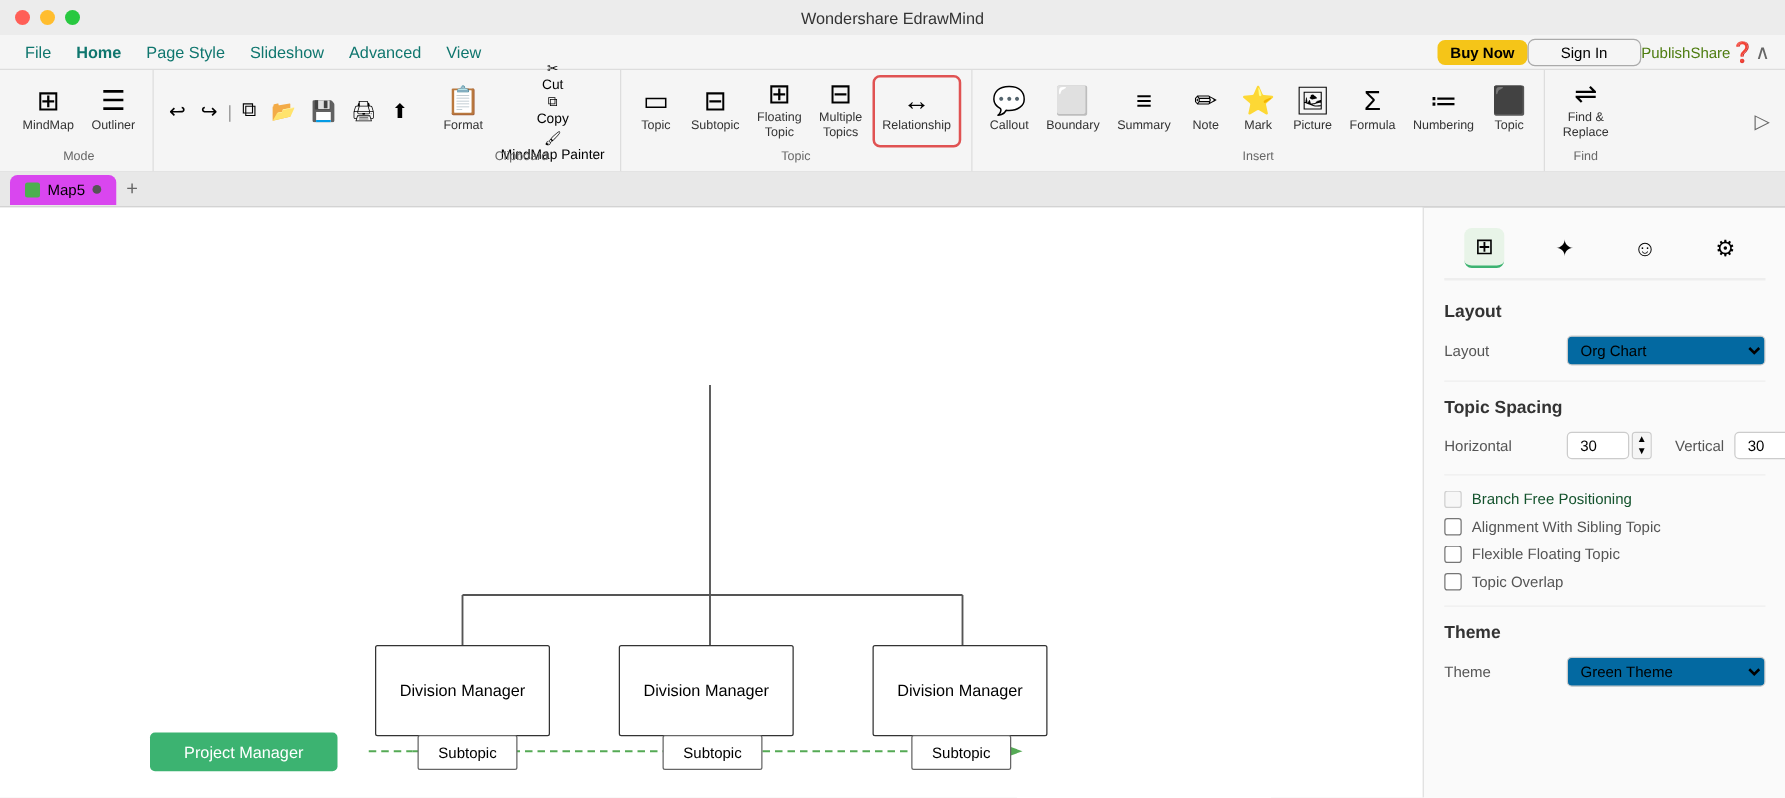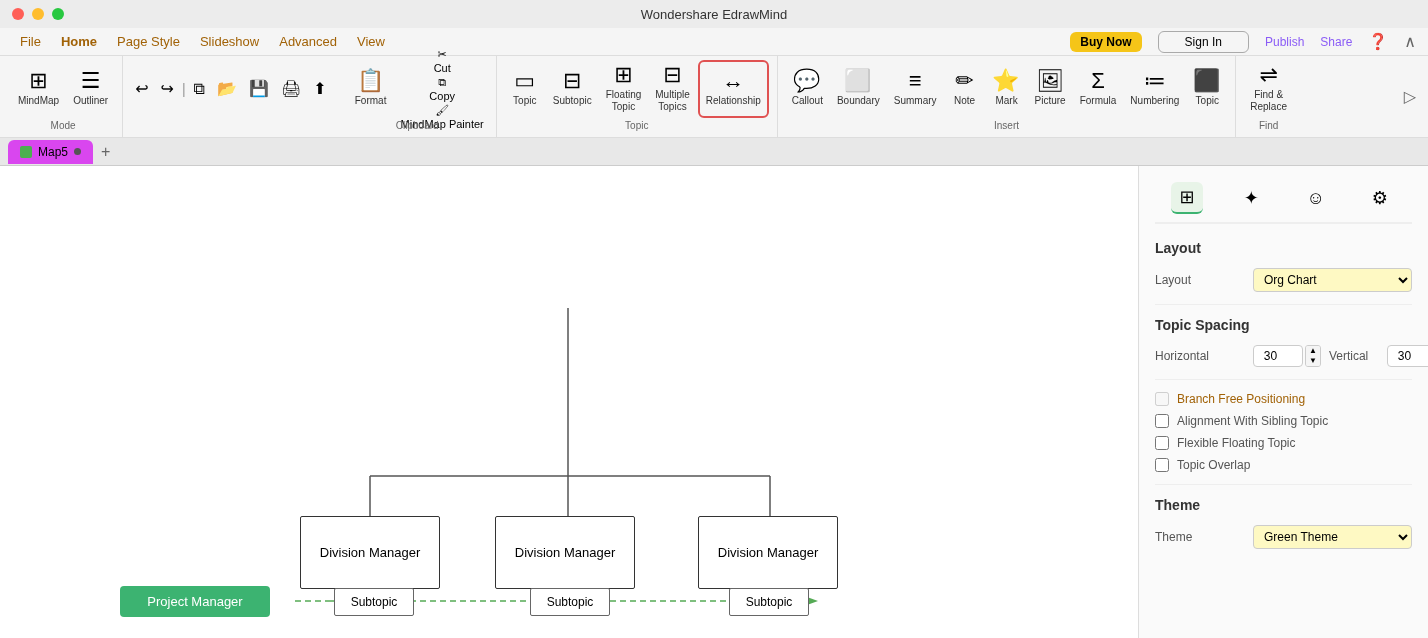--- a/index.html
+++ b/index.html
@@ -26,26 +26,26 @@
       background: #f5f5f5;
       height: 28px;
       display: flex;
       align-items: center;
       padding: 0 12px;
       gap: 4px;
       border-bottom: 1px solid #ddd;
     }
     .menu-item {
       font-size: 13px;
-      color: #a16207;
+      color: #0f766e;
       padding: 2px 8px;
       border-radius: 4px;
       cursor: pointer;
     }
-    .menu-bar-right { margin-left: auto; display: flex; align-items: center; gap: 16px; }
+    .menu-bar-right { margin-left: auto; display: flex; align-items: center; gap: 0; }
     .buy-now-btn {
       background: #f5c518;
       border: none;
       border-radius: 6px;
       padding: 3px 10px;
       font-size: 12px;
       font-weight: bold;
       cursor: pointer;
     }
     .sign-in-btn {
@@ -55,21 +55,21 @@
       padding: 3px 26px;
       font-size: 12px;
       cursor: pointer;
       text-align: center;
     }
     .publish-btn, .share-btn {
       background: none;
       border: none;
       font-size: 12px;
       cursor: pointer;
-      color: #8b5cf6;
+      color: #4d7c0f;
     }
 
     
     .toolbar {
       background: #f5f5f5;
       height: 82px;
       display: flex;
       align-items: stretch;
       border-bottom: 1px solid #ddd;
       padding: 0 4px;
@@ -261,21 +261,21 @@
       font-size: 12px;
       color: #555;
       min-width: 90px;
     }
     .panel-select {
       flex: 1;
       border: 1px solid #ccc;
       border-radius: 4px;
       padding: 3px 6px;
       font-size: 12px;
-      background: #fef9c3;
+      background: #0369a1;
       cursor: pointer;
     }
     .panel-number-input {
       width: 50px;
       border: 1px solid #ccc;
       border-radius: 4px;
       padding: 3px 6px;
       font-size: 12px;
       text-align: center;
     }
@@ -544,32 +544,32 @@
     <div class="panel-section-title">Topic Spacing</div>
     <div class="panel-row">
       <span class="panel-label">Horizontal</span>
       <div class="number-with-spinner">
         <input class="panel-number-input" type="number" value="30" style="">
         <div class="spinner-btn">
           <div class="spinner-arrow">▲</div>
           <div class="spinner-arrow">▼</div>
         </div>
       </div>
-      <span class="panel-label" style="min-width:50px; ">Vertical</span>
+      <span class="panel-label" style="min-width:50px; text-align:right">Vertical</span>
       <div class="number-with-spinner">
         <input class="panel-number-input" type="number" value="30" style="">
 
       </div>
     </div>
 
     <hr class="panel-divider">
 
     <div class="panel-checkbox-row">
       <input type="checkbox" class="panel-checkbox" disabled="" style="">
-      <span class="panel-checkbox-label" style="color:#a16207">Branch Free Positioning</span>
+      <span class="panel-checkbox-label" style="color:#14532d">Branch Free Positioning</span>
     </div>
     <div class="panel-checkbox-row">
       <input type="checkbox" class="panel-checkbox" style="">
       <span class="panel-checkbox-label">Alignment With Sibling Topic</span>
     </div>
     <div class="panel-checkbox-row">
       <input type="checkbox" class="panel-checkbox" style="">
       <span class="panel-checkbox-label">Flexible Floating Topic</span>
     </div>
     <div class="panel-checkbox-row">

